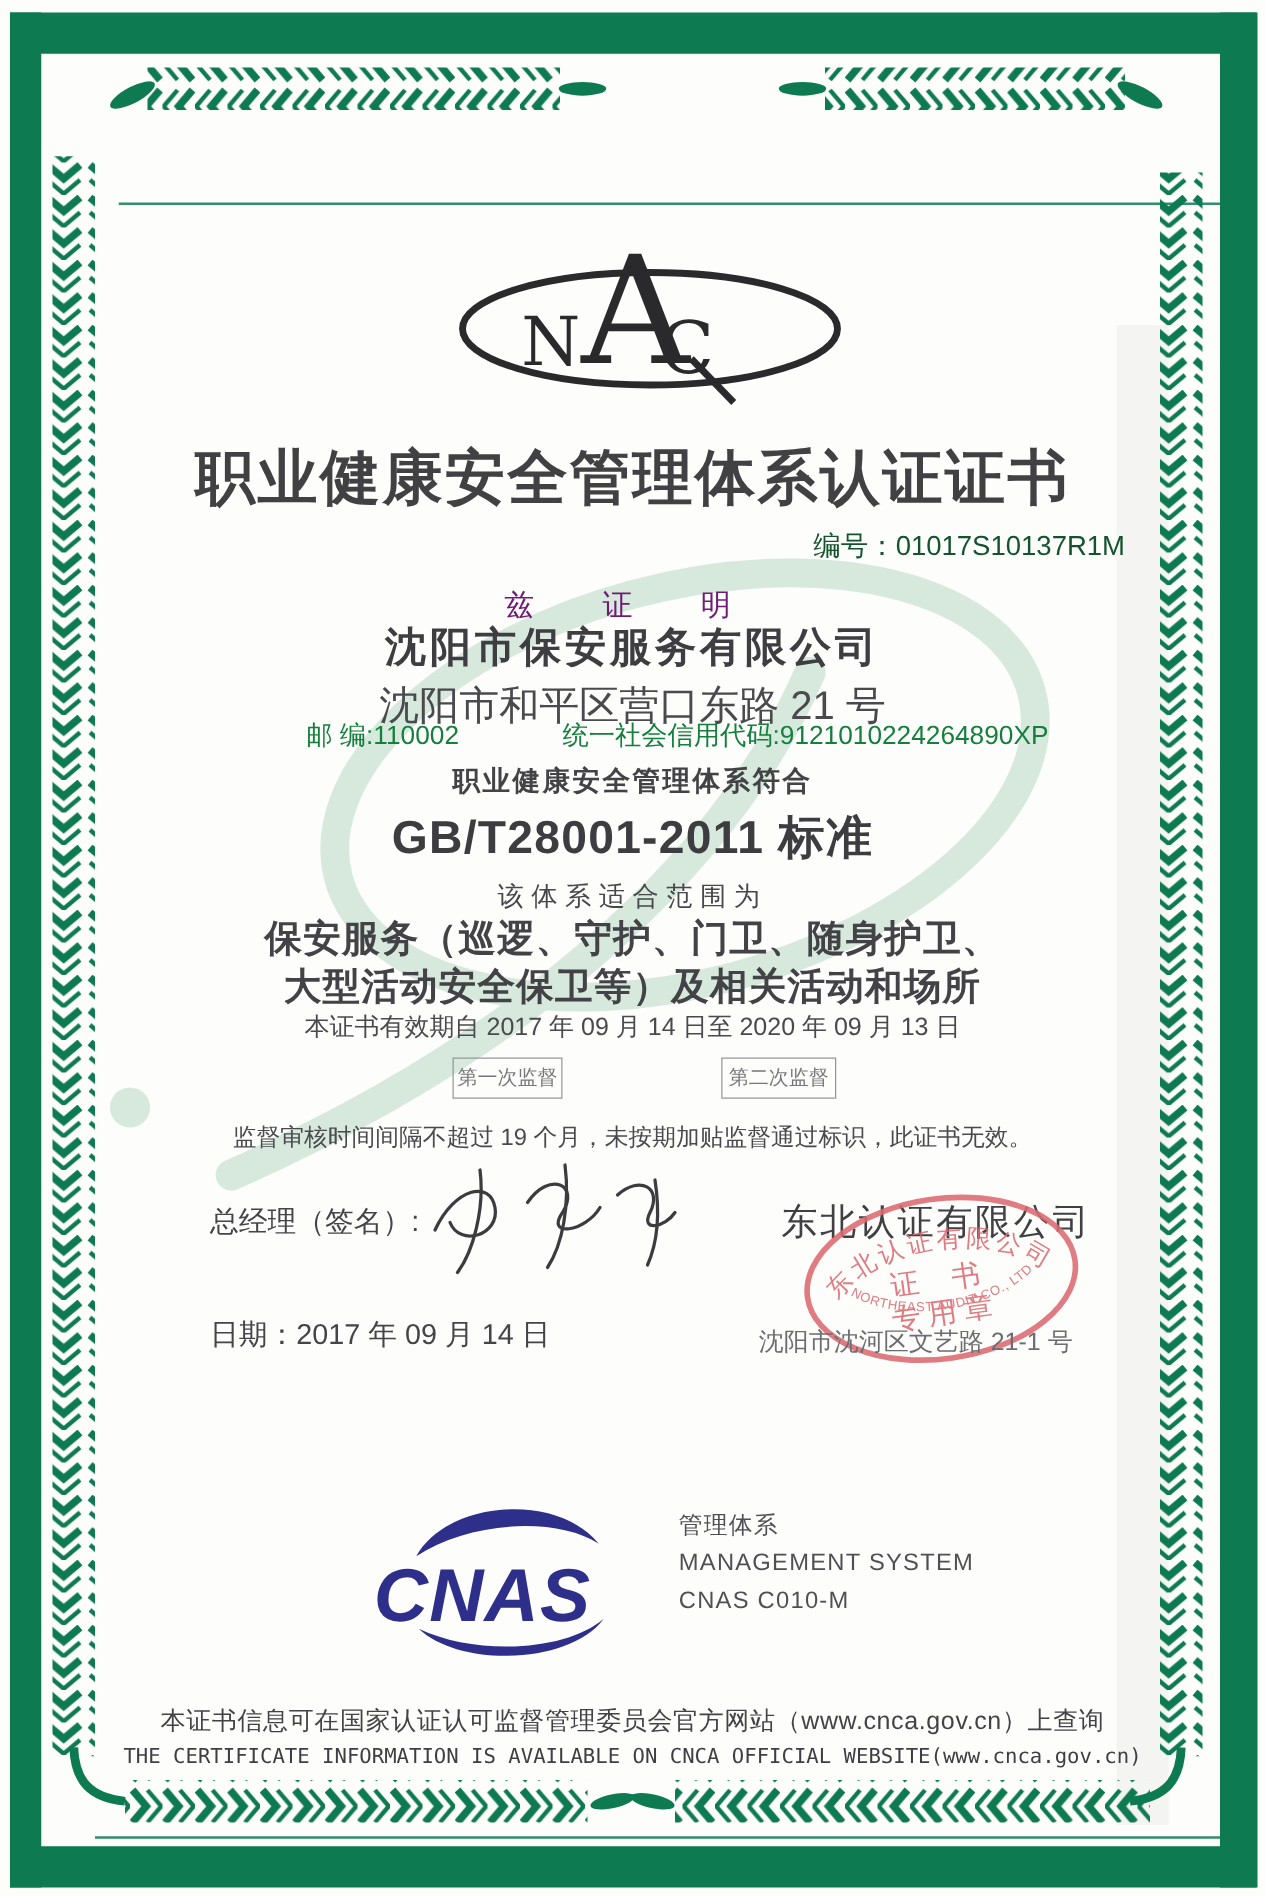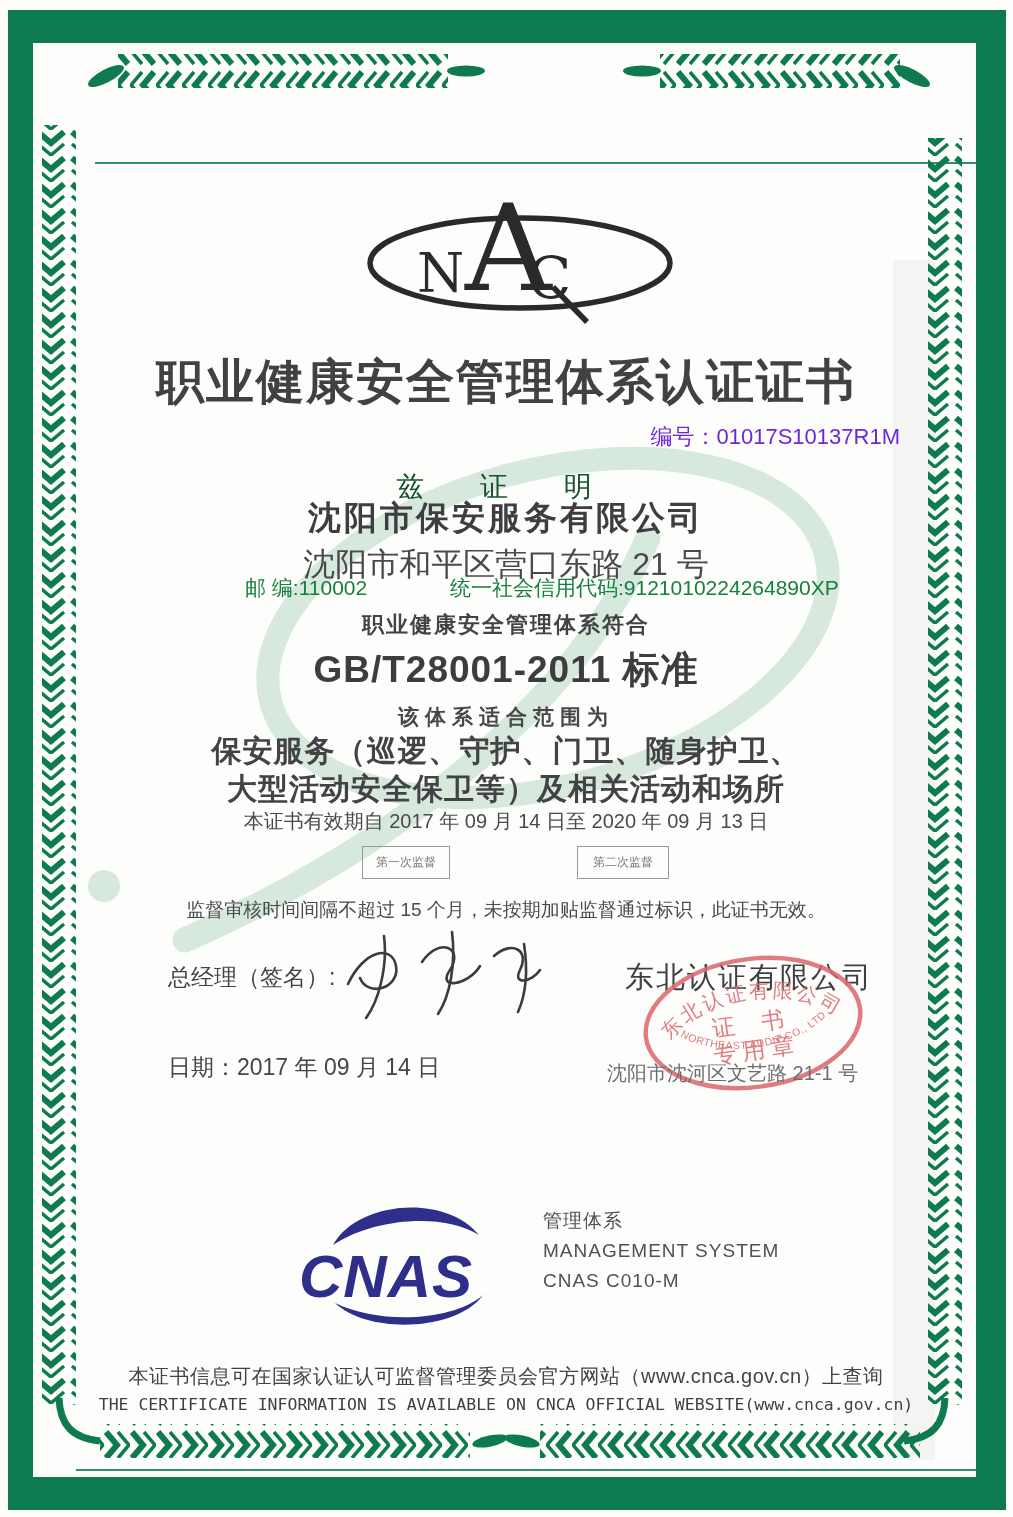--- a/index.html
+++ b/index.html
@@ -2,32 +2,32 @@
 <html><head>
 <meta charset="utf-8">
 <style>
   html,body{margin:0;padding:0;background:#ffffff;}
   .page{position:relative;width:1013px;height:1517px;background:#fdfdfb;overflow:hidden;
         font-family:"Liberation Sans",sans-serif;color:#46464a;}
   .page svg.deco{position:absolute;left:0;top:0;z-index:0;}
   .abs{position:absolute;z-index:2;}
   .c{position:absolute;left:56px;width:900px;text-align:center;z-index:2;}
   .title{font-size:48px;letter-spacing:2px;font-weight:bold;color:#414144;}
-  .certno{font-size:22px;text-align:right;color:#6d28d9;}
-  .hereby{font-size:28px;letter-spacing:24px;color:#14532d;}
+  .certno{font-size:22px;text-align:right;color:#14532d;}
+  .hereby{font-size:24px;letter-spacing:24px;color:#701a75;}
   .company{font-size:33px;letter-spacing:3px;font-weight:bold;color:#3e3e42;}
   .addr{font-size:32px;color:#4a4a4e;}
   .small-line{font-size:21px;color:#15803d;}
   .sysline{font-size:22px;font-weight:bold;letter-spacing:2px;color:#434347;}
   .standard{font-size:37px;font-weight:bold;letter-spacing:1px;color:#3d3d41;}
   .scopeintro{font-size:21px;letter-spacing:6px;color:#48484c;}
   .scope{font-size:30px;font-weight:bold;letter-spacing:1px;color:#434347;}
   .validity{font-size:20px;color:#4a4a4e;}
   .supbox{position:absolute;border:1px solid #97979b;display:flex;align-items:center;justify-content:center;
-          font-size:12px;color:#77777b;z-index:2;background:transparent;text-align:right;}
+          font-size:16px;color:#77777b;z-index:2;background:transparent;text-align:right;}
   .note{font-size:19px;color:#4a4a4e;}
   .label{font-size:23px;color:#454549;z-index:2;position:absolute;}
   .issuer{font-size:29px;letter-spacing:2px;color:#404044;z-index:2;position:absolute;}
   .issueraddr{font-size:20px;color:#6d6d71;z-index:2;position:absolute;}
   .cnas-lines{position:absolute;z-index:2;font-size:19px;line-height:30px;color:#505054;letter-spacing:1px;}
   .footer-cn{font-size:20px;color:#434347;letter-spacing:0.5px;}
   .footer-en{font-size:16.5px;font-family:"DejaVu Sans Mono",monospace;color:#3f3f43;}
 </style>
 </head>
 <body>
@@ -106,32 +106,32 @@
 
   <div class="c hereby" style="top:468px;">兹 证 明</div>
 
   <div class="c company" style="top:496px;">沈阳市保安服务有限公司</div>
   <div class="c addr" style="top:543px;">沈阳市和平区营口东路 21 号</div>
   <div class="abs small-line" style="left:245px;top:574px;">邮 编:110002</div>
   <div class="abs small-line" style="left:430px;top:574px;margin-left:20px;">统一社会信用代码:9121010224264890XP</div>
 
   <div class="c sysline" style="top:610px;">职业健康安全管理体系符合</div>
   <div class="c standard" style="top:645px;">GB/T28001-2011 标准</div>
-  <div class="c scopeintro" style="top:703px;font-weight:bold;">该体系适合范围为</div>
+  <div class="c scopeintro" style="top:703px;">该体系适合范围为</div>
   <div class="c scope" style="top:731px;">保安服务（巡逻、守护、门卫、随身护卫、</div>
   <div class="c scope" style="top:769px;">大型活动安全保卫等）及相关活动和场所</div>
   <div class="c validity" style="top:808px;">本证书有效期自 2017 年 09 月 14 日至 2020 年 09 月 13 日</div>
 
   <div class="supbox" style="left:362px;top:846px;width:86px;height:31px;">
     <span>第一次监督</span>
   </div>
   <div class="supbox" style="left:577px;top:846px;width:90px;height:31px;">
     <span>第二次监督</span>
   </div>
-  <div class="c note" style="top:897px;">监督审核时间间隔不超过 15 个月，未按期加贴监督通过标识，此证书无效。</div>
+  <div class="c note" style="top:897px;">监督审核时间间隔不超过 19 个月，未按期加贴监督通过标识，此证书无效。</div>
 
   <div class="label" style="left:168px;top:962px;">总经理（签名）:</div>
 
   <svg class="abs" style="left:318px;top:922px;" width="230" height="105" viewBox="0 0 230 105">
     <g fill="none" stroke="#3c3c40" stroke-width="2.6" stroke-linecap="round">
       <path d="M30 62 C46 28 74 22 78 44 C82 66 50 76 42 56"></path>
       <path d="M66 14 C70 46 60 80 48 96"></path>
       <path d="M104 40 C122 14 146 26 132 48 C118 68 150 64 162 44"></path>
       <path d="M134 10 C138 42 132 74 120 92"></path>
       <path d="M176 34 C194 18 212 28 202 48 C194 64 214 60 222 48"></path>

